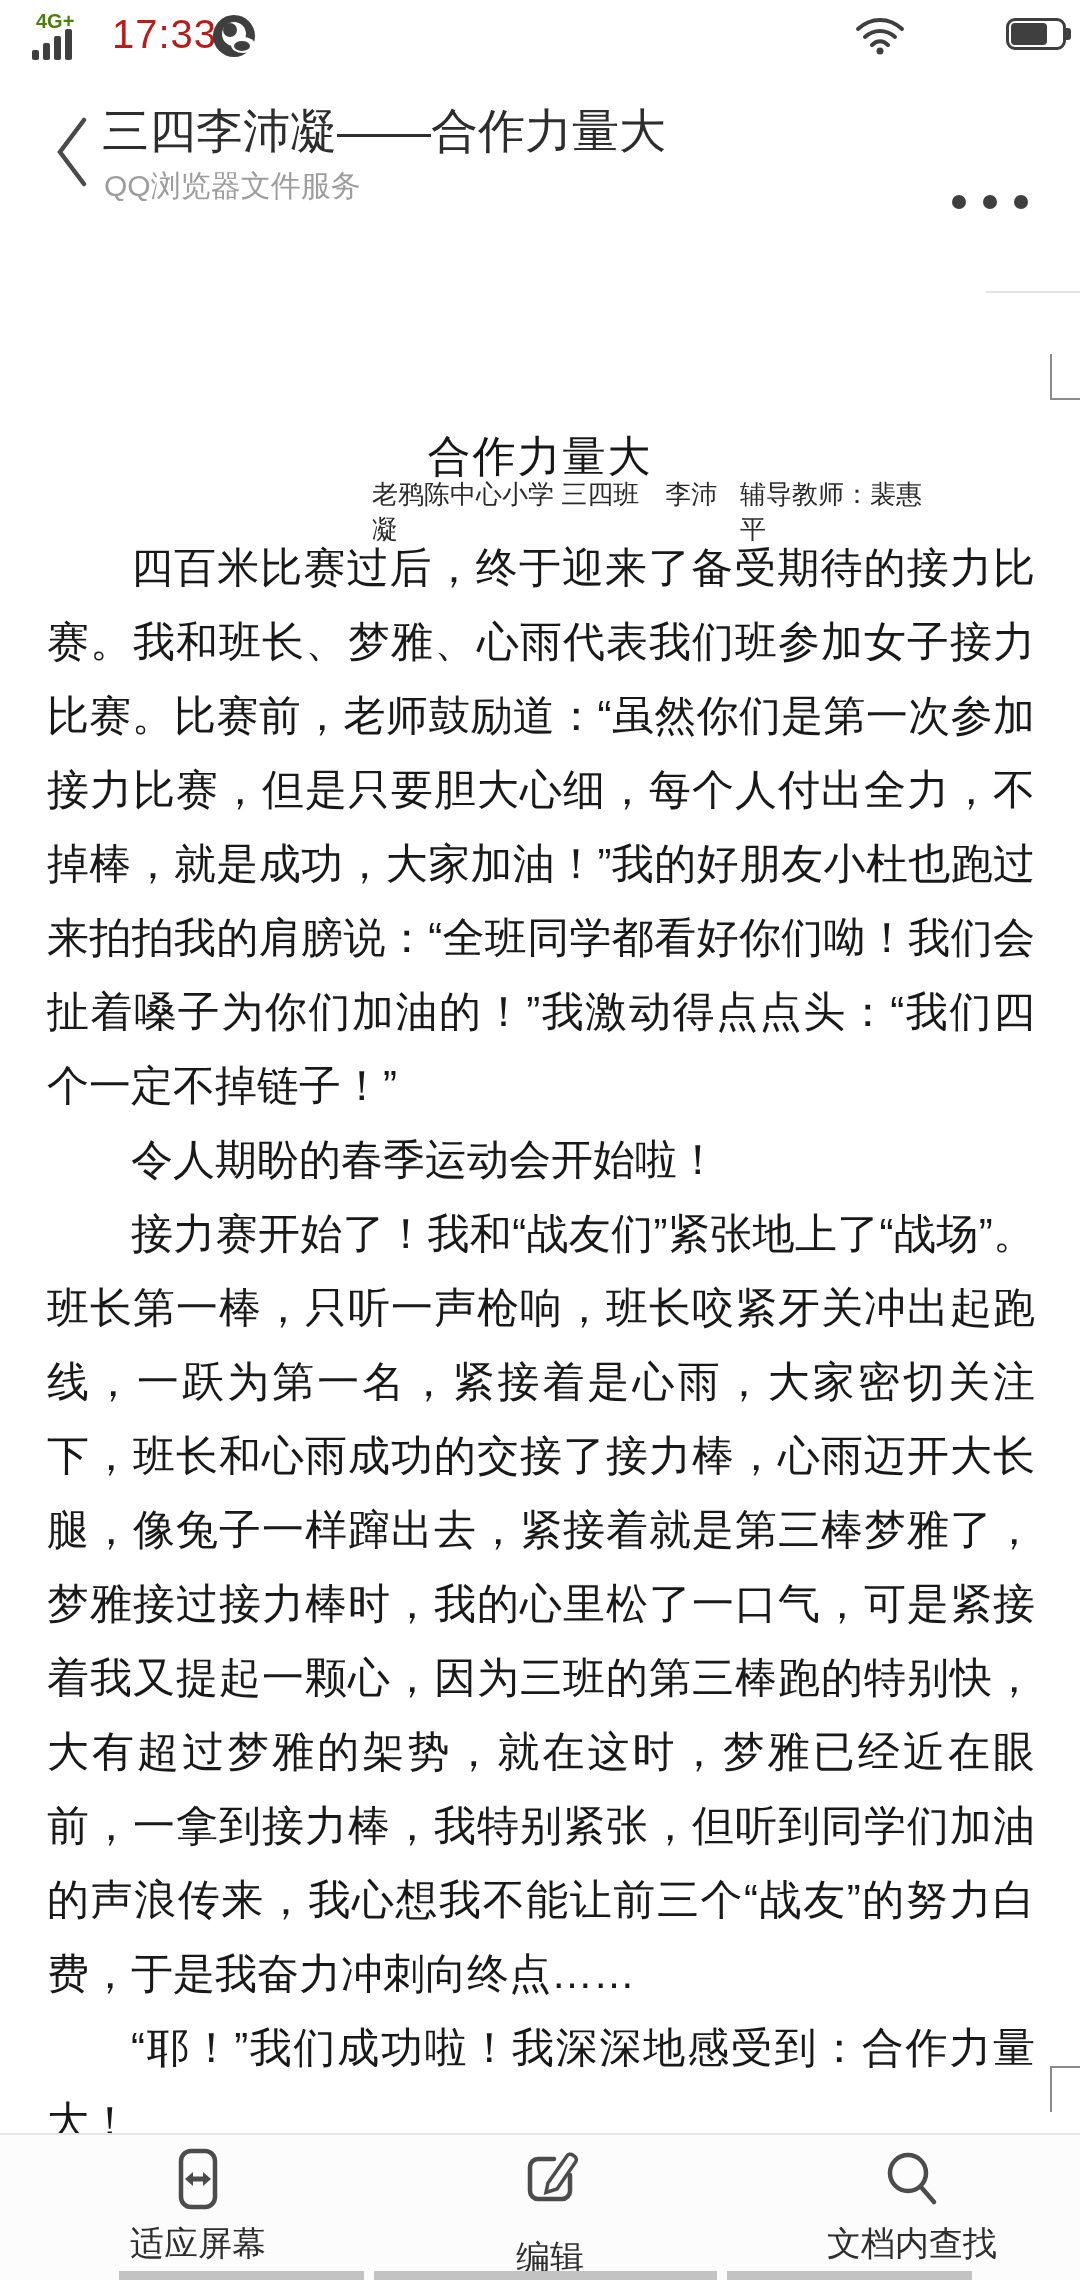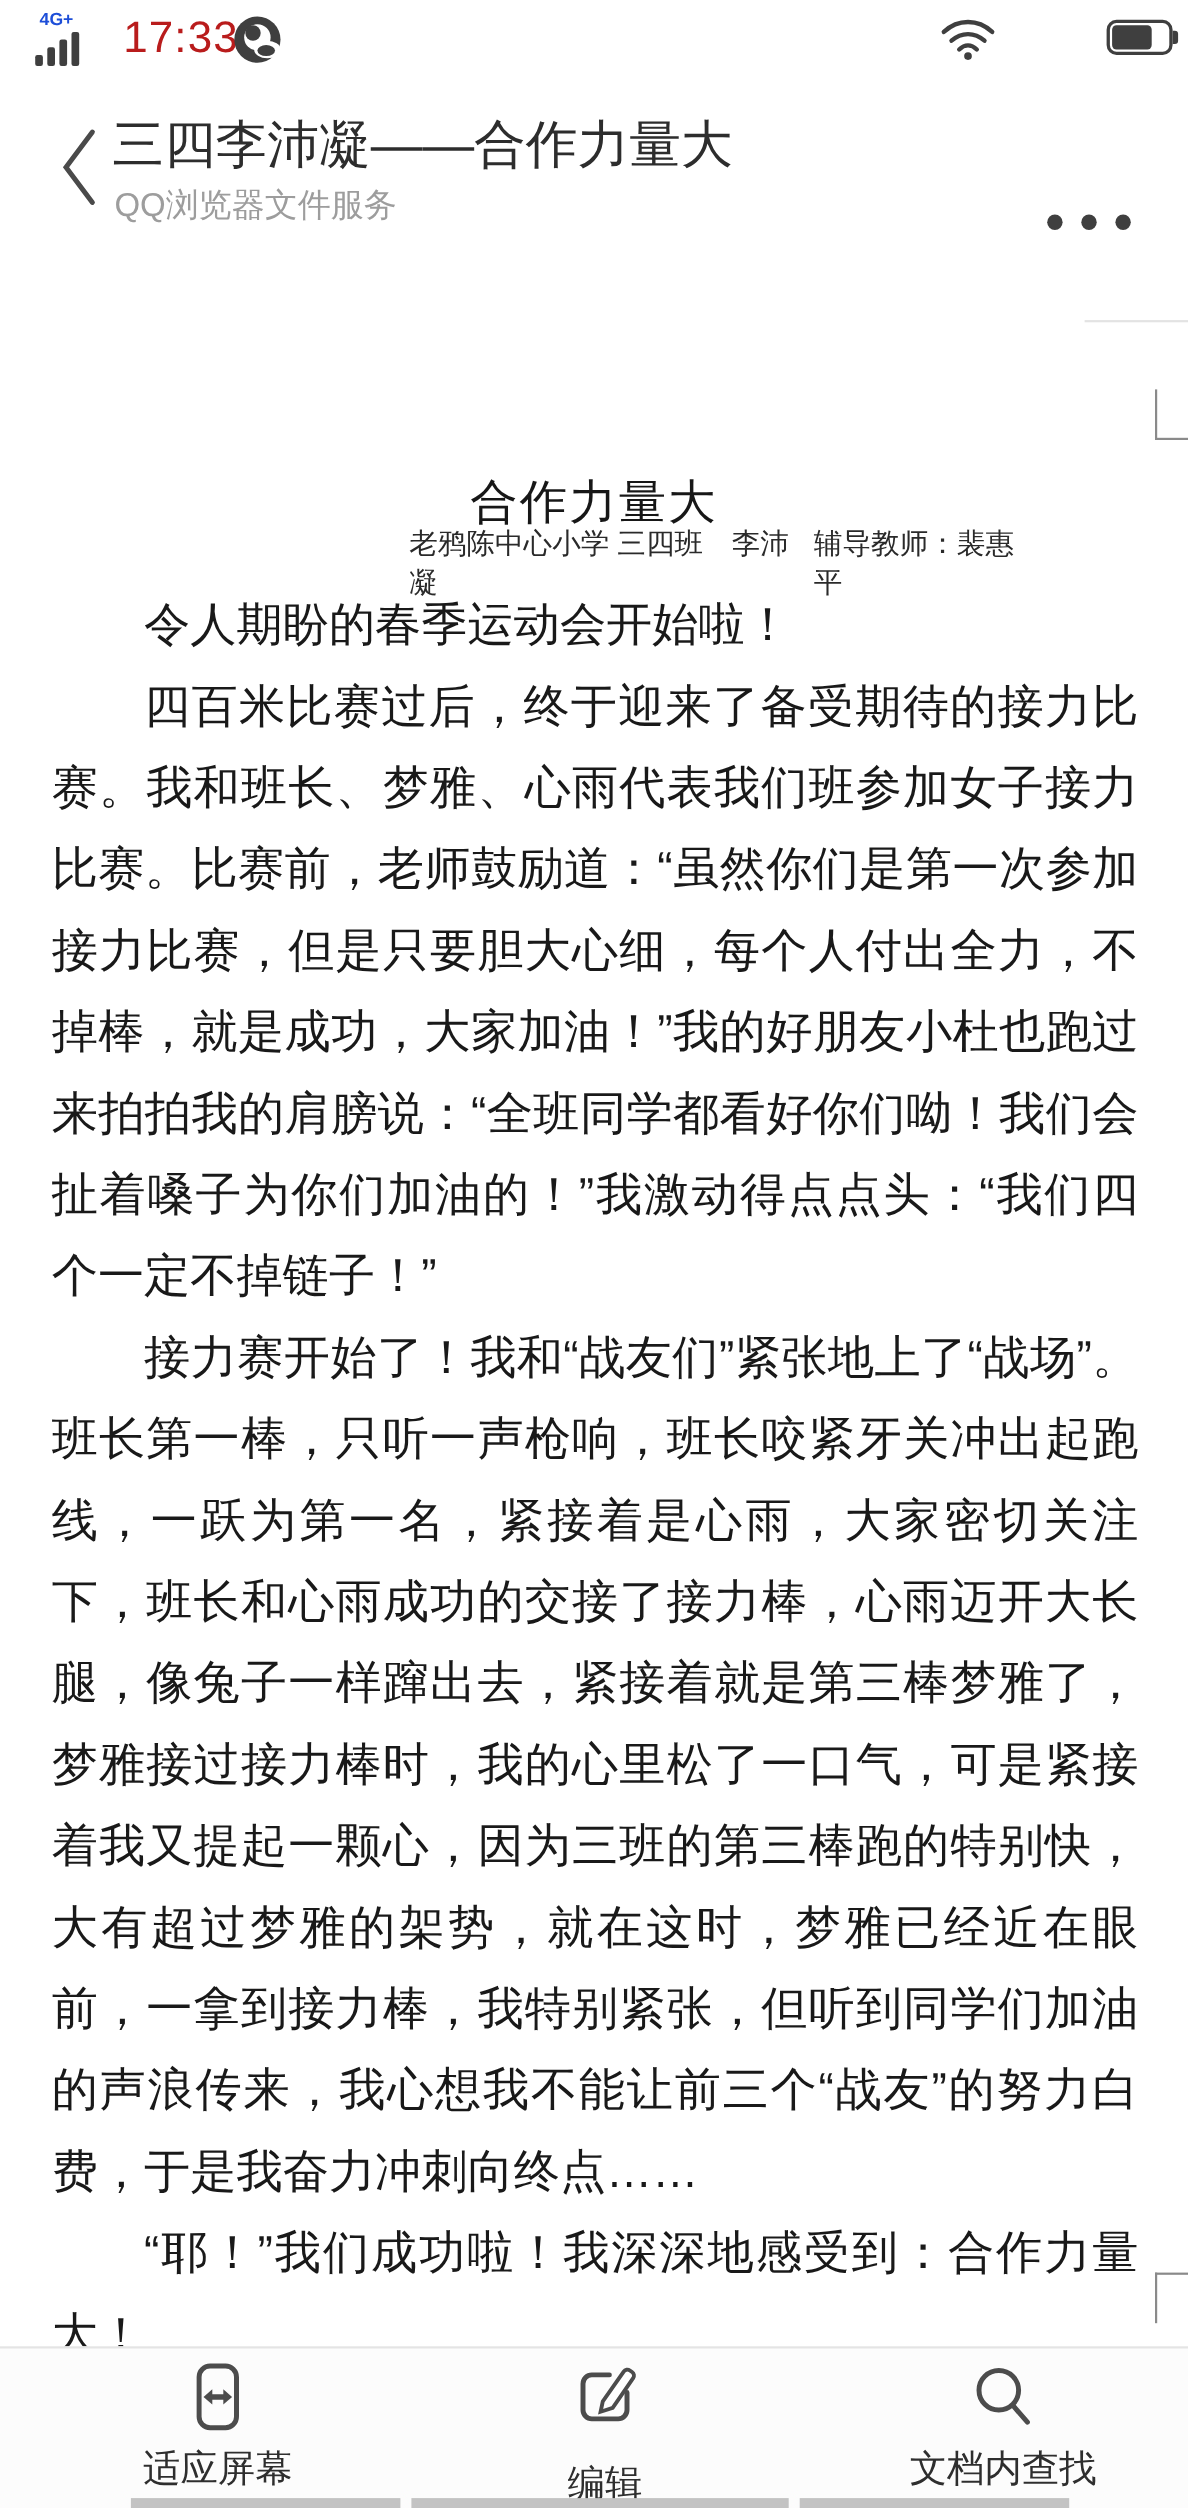--- a/index.html
+++ b/index.html
@@ -9,21 +9,21 @@
     background: #ffffff;
     position: relative;
     overflow: hidden;
     color: #1a1a1a;
   }
   .screen { position: absolute; inset: 0; background: #fff; }
 
   
   .status-bar { position: absolute; top: 0; left: 0; width: 1080px; height: 62px; background: #fff; }
   .sig-wrap { position: absolute; left: 32px; top: 10px; width: 70px; height: 52px; }
-  .sig-label { position: absolute; left: 4px; top: 0; font-size: 16px; font-weight: bold; color: #1d4ed8; letter-spacing: 0; }
+  .sig-label { position: absolute; left: 4px; top: 0; font-size: 20px; font-weight: bold; color: #4d7c0f; letter-spacing: 0; }
   .sig-bars { position: absolute; left: 0; bottom: 2px; display: flex; align-items: flex-end; gap: 4px; }
   .sig-bars i { display: block; width: 7px; background: #3f3f3f; border-radius: 2px; }
   .sig-bars i:nth-child(1) { height: 10px; }
   .sig-bars i:nth-child(2) { height: 17px; }
   .sig-bars i:nth-child(3) { height: 24px; }
   .sig-bars i:nth-child(4) { height: 31px; }
   .status-time { position: absolute; left: 112px; top: 12px; font-size: 40px; color: #b91c1c; letter-spacing: 1px; }
   .q-logo { position: absolute; left: 212px; top: 14px; width: 44px; height: 44px; }
   .wifi-icon { position: absolute; left: 854px; top: 16px; width: 52px; height: 40px; }
   .batt-pct { position: absolute; left: 916px; top: 14px; font-size: 38px; color: #3c3c3c; margin-top: 44px; }
@@ -155,22 +155,22 @@
       <i class="h"></i>
     </div>
 
   <div class="doc">
     <div class="doc-title">合作力量大</div>
     <div class="doc-byline">
       <span>老鸦陈中心小学 三四班　李沛凝</span>
       <span>辅导教师：裴惠平</span>
     </div>
     <div class="doc-body">
+      <p>四百米比赛过后，终于迎来了备受期待的接力比赛。我和班长、梦雅、心雨代表我们班参加女子接力比赛。比赛前，老师鼓励道：“虽然你们是第一次参加接力比赛，但是只要胆大心细，每个人付出全力，不掉棒，就是成功，大家加油！”我的好朋友小杜也跑过来拍拍我的肩膀说：“全班同学都看好你们呦！我们会扯着嗓子为你们加油的！”我激动得点点头：“我们四个一定不掉链子！”</p>
       <p>令人期盼的春季运动会开始啦！</p>
-      <p>四百米比赛过后，终于迎来了备受期待的接力比赛。我和班长、梦雅、心雨代表我们班参加女子接力比赛。比赛前，老师鼓励道：“虽然你们是第一次参加接力比赛，但是只要胆大心细，每个人付出全力，不掉棒，就是成功，大家加油！”我的好朋友小杜也跑过来拍拍我的肩膀说：“全班同学都看好你们呦！我们会扯着嗓子为你们加油的！”我激动得点点头：“我们四个一定不掉链子！”</p>
       <p>接力赛开始了！我和“战友们”紧张地上了“战场”。班长第一棒，只听一声枪响，班长咬紧牙关冲出起跑线，一跃为第一名，紧接着是心雨，大家密切关注下，班长和心雨成功的交接了接力棒，心雨迈开大长腿，像兔子一样蹿出去，紧接着就是第三棒梦雅了，梦雅接过接力棒时，我的心里松了一口气，可是紧接着我又提起一颗心，因为三班的第三棒跑的特别快，大有超过梦雅的架势，就在这时，梦雅已经近在眼前，一拿到接力棒，我特别紧张，但听到同学们加油的声浪传来，我心想我不能让前三个“战友”的努力白费，于是我奋力冲刺向终点……</p>
       <p>“耶！”我们成功啦！我深深地感受到：合作力量大！</p>
     </div>
   </div>
 
   <div class="toolbar">
     <div class="tool-item ti-1">
       <span class="ticon">
         <svg width="58" height="64" viewBox="0 0 58 64" fill="none" stroke="#4c4c4c" stroke-width="4.5">
           <rect x="12" y="4" width="34" height="56" rx="10"></rect>

